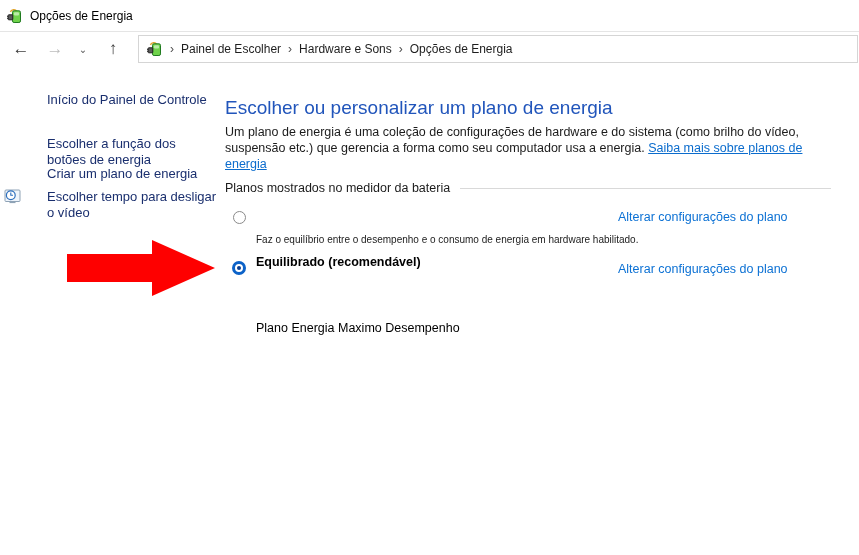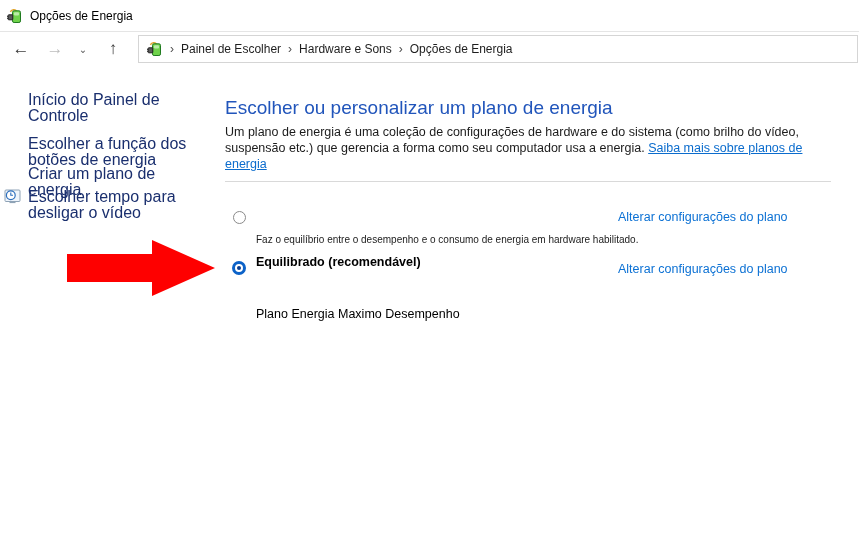--- a/index.html
+++ b/index.html
@@ -31,21 +31,21 @@
   .addressbar{
     position:absolute;left:138px;top:3px;width:720px;height:28px;
     border:1px solid #d5d5d5;background:#fff;
     display:flex;align-items:center;box-sizing:border-box;padding-left:8px;
   }
   .addressbar .crumb-icon{width:16px;height:16px;flex:0 0 auto;}
   .crumb-sep{font-size:12px;color:#4d4d4d;margin:0 7px;}
   .crumb{font-size:12px;color:#1e1e1e;white-space:nowrap;cursor:default;}
   
   .side-item{
-    position:absolute;font-size:16px;line-height:16px;color:#1a2f6e;cursor:pointer;
+    position:absolute;font-size:13px;line-height:16px;color:#1a2f6e;cursor:pointer;margin-left:19px;
   }
   .side-icon{position:absolute;left:4px;top:188px;width:17px;height:17px;}
   
   .main-heading{
     position:absolute;left:225px;top:97px;width:600px;
     font-size:19px;font-weight:400;color:#2155bb;
   }
   .intro{
     position:absolute;left:225px;top:124px;width:582px;
     font-size:12.5px;line-height:16px;color:#1b1b1b;
@@ -132,29 +132,30 @@
     <path d="M6.8 4.6 L6.8 7.3 L9 7.3" stroke="#2d6fbd" stroke-width="1.1" fill="none"></path>
   </svg>
 </span>
 <div class="side-item" style="left:28px;top:189px;width:176px;">Escolher tempo para desligar o vídeo</div>
 
 <div class="main-heading">Escolher ou personalizar um plano de energia</div>
 
 <div class="intro"><span>Um plano de energia é uma coleção de configurações de hardware e do sistema (como brilho do vídeo, suspensão etc.) que gerencia a forma como seu computador usa a energia. </span><a>Saiba mais sobre planos de energia</a></div>
 
 <div class="section-row">
+  <span class="section-label">Planos mostrados no medidor da bateria</span>
   <span class="section-line"></span>
 </div>
 
 <span class="radio" style="left:233px;top:211px;"></span>
 <span class="plan-name bold" style="left:256px;top:209px;">Equilibrado (recomendável)</span>
 <a class="plan-link" style="top:210px;">Alterar configurações do plano</a>
 <span class="plan-desc" style="top:234px;">Faz o equilíbrio entre o desempenho e o consumo de energia em hardware habilitado.</span>
 
 <span class="radio checked" style="left:232px;top:261px;">
     <span class="dot"></span>
   </span>
-<span class="plan-name" style="left:256px;top:261px;">Plano Energia Maximo Desempenho</span>
+<span class="plan-name" style="left:256px;top:275px;">Plano Energia Maximo Desempenho</span>
 <a class="plan-link" style="top:262px;">Alterar configurações do plano</a>
 
 <svg class="arrow-overlay" viewBox="0 0 152 62">
   <polygon points="2,16 87,16 87,2 150,30 87,58 87,44 2,44" fill="#fe0000"></polygon>
 </svg>
 
 </body></html>

